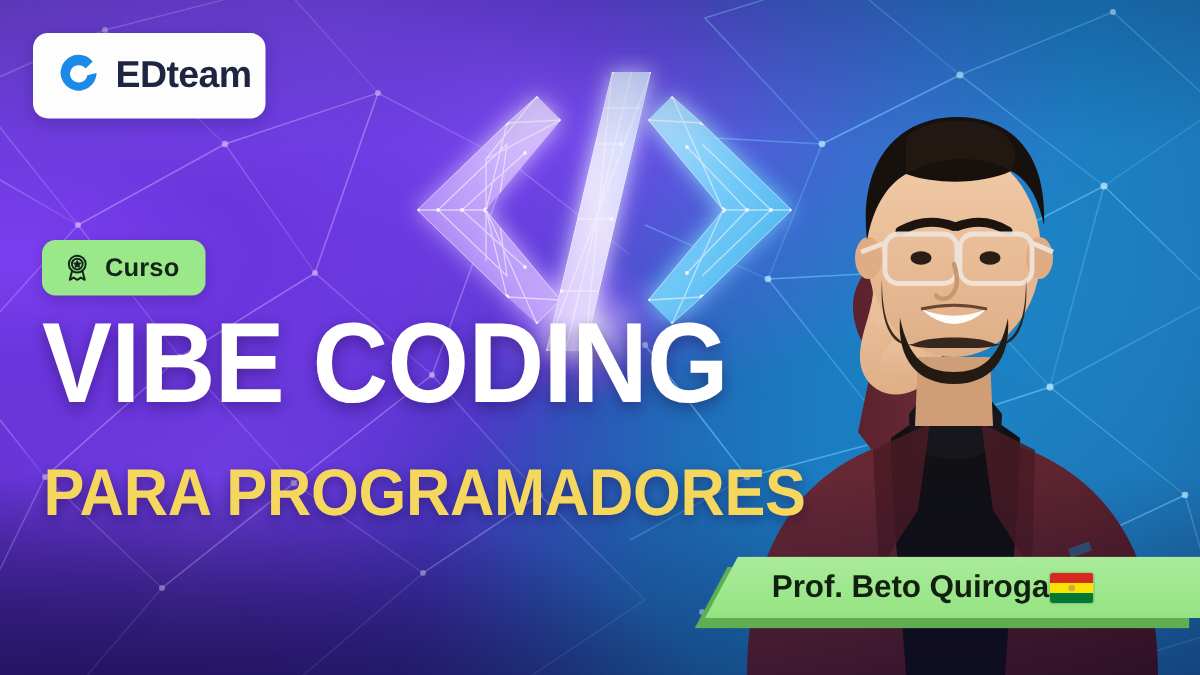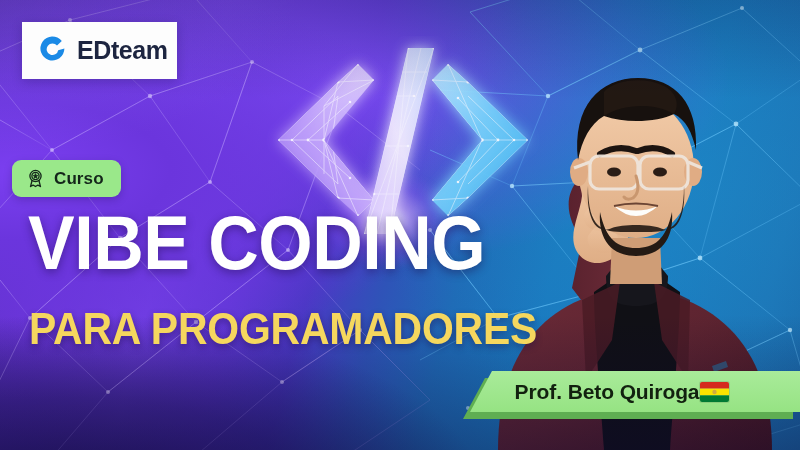--- a/index.html
+++ b/index.html
@@ -34,30 +34,30 @@
     background:
       linear-gradient(to bottom, rgba(10,6,50,.20) 0%, rgba(10,6,50,0) 22%),
       linear-gradient(to top, rgba(12,8,52,.38) 0%, rgba(12,8,52,0) 30%);
   }
 
   .net{position:absolute;inset:0;}
 
   
   .logo-card{
     position:absolute;left:22px;top:22px;width:155px;height:57px;
-    background:#fdfdfd;border-radius:0;
+    background:#fdfdfd;border-radius:10px;
     box-shadow:0 3px 10px rgba(20,10,60,.22);
     display:flex;align-items:center;gap:7px;padding-left:14px;box-sizing:border-box;
   }
   .logo-mark{width:34px;height:34px;flex:0 0 34px;}
   .logo-word{font-size:25px;font-weight:bold;color:#1d2540;letter-spacing:-.4px;line-height:1;}
 
   
   .badge{
-    position:absolute;left:12px;top:160px;height:37px;
+    position:absolute;left:28px;top:160px;height:37px;
     background:#9ae88a;border-radius:9px;
     display:flex;align-items:center;gap:8px;padding:0 17px 0 13px;
     box-shadow:0 3px 9px rgba(20,10,60,.22);
   }
   .badge-ico{width:21px;height:21px;flex:0 0 21px;}
   .badge-txt{font-size:17px;font-weight:bold;color:#14261a;letter-spacing:.1px;}
 
   
   .title{
     position:absolute;left:28px;top:208px;

